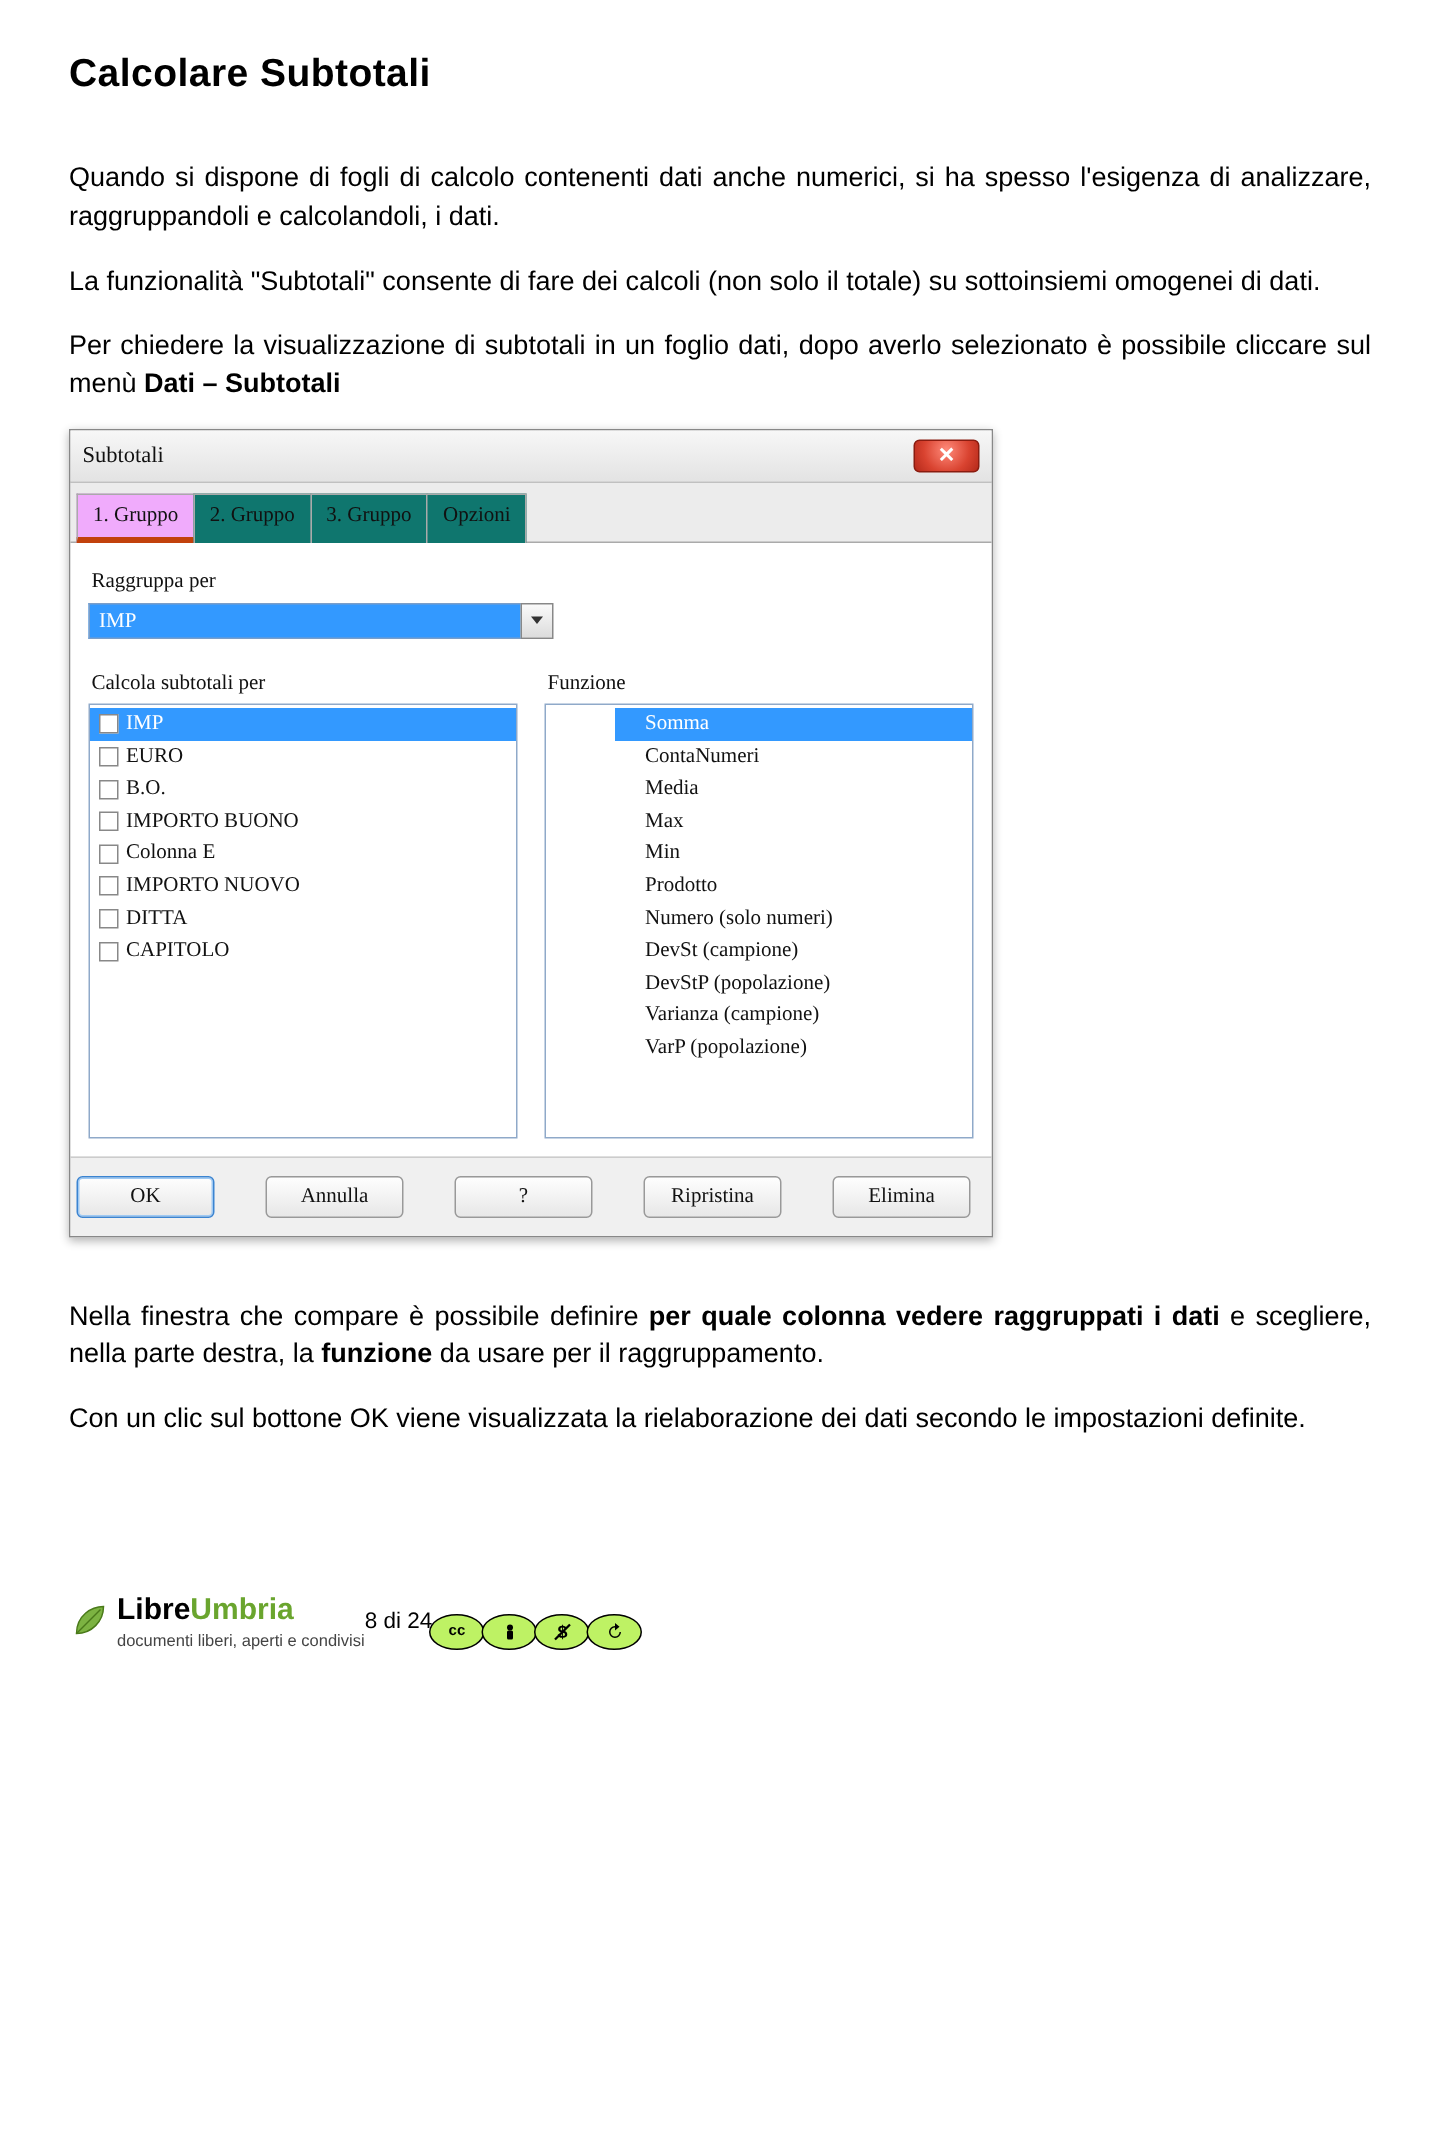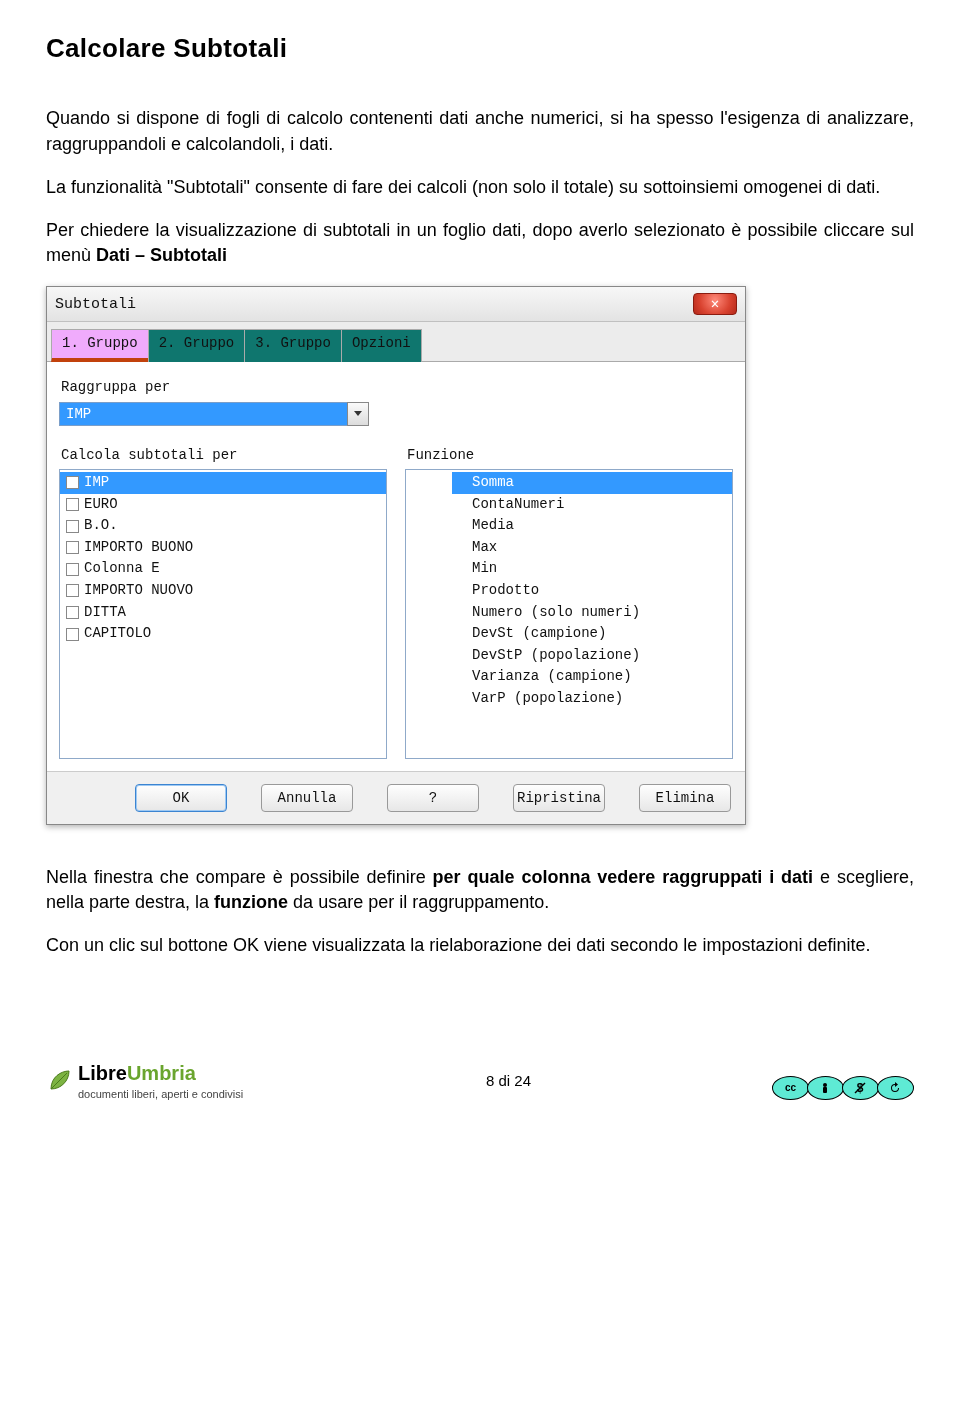--- a/index.html
+++ b/index.html
@@ -18,24 +18,24 @@
     font-weight: bold;
     margin-bottom: 40px;
     letter-spacing: 0.3px;
   }
   p { margin-bottom: 18px; text-align: justify; }
   .bold { font-weight: bold; }
 
   
   .dialog-wrapper { margin: 10px 0 40px 0; display:flex; justify-content:flex-start; }
   .dialog {
-    width: 700px;
+    width: 616px;
     background: linear-gradient(#f0f0f0,#e9e9e9);
     border: 1px solid #888;
-    font-family: Liberation Mono, monospace;
+    font-family: Liberation Serif, serif;
     font-size: 14px;
     color: #111;
     box-shadow: 0 2px 6px rgba(0,0,0,0.3);
   }
   .titlebar {
     background: linear-gradient(#f7f7f7,#e3e3e3);
     padding: 6px 8px;
     display:flex;
     align-items:center;
     justify-content:space-between;
@@ -152,21 +152,20 @@
     line-height:26px;
     cursor:pointer;
     margin-left:20px;
   }
   .btn.default { border: 1px solid #3b84d1; box-shadow: 0 0 0 1px #9ec9f3 inset; }
 
   .footer {
     margin-top: 100px;
     display:flex;
     align-items:center;
-    justify-content:space-between;
     font-size:11px;
   }
   .libre-logo {
     display:flex;
     flex-direction:row;
     align-items:center;
     gap:4px;
   }
   .leaf-icon {
     width:28px;height:28px;
@@ -174,21 +173,21 @@
   }
   .libre-text { display:flex;flex-direction:column; }
   .libre-main { font-size:20px; font-weight:bold; }
   .libre-main .green{color:#6aa52e;}
   .libre-sub { font-size:11px;color:#444;}
   .page-num { font-size:15px; }
   .cc-badges { display:flex; gap:0; }
   .cc-badge {
     width:37px;height:24px;border:1.5px solid #000;border-radius:50%;
     display:flex;align-items:center;justify-content:center;
-    font-size:10px;font-weight:bold; margin-left:-2px; background:#5eead4;margin-top:16px;
+    font-size:10px;font-weight:bold; margin-left:-2px; background:#bef264;margin-top:16px;
   }
 </style>
 </head>
 <body>
 
 <h1>Calcolare Subtotali</h1>
 
 <p>Quando si dispone di fogli di calcolo contenenti dati anche numerici, si ha spesso l'esigenza di analizzare, raggruppandoli e calcolandoli, i dati.</p>
 <p>La funzionalità "Subtotali" consente di fare dei calcoli (non solo il totale) su sottoinsiemi omogenei di dati.</p>
 <p>

